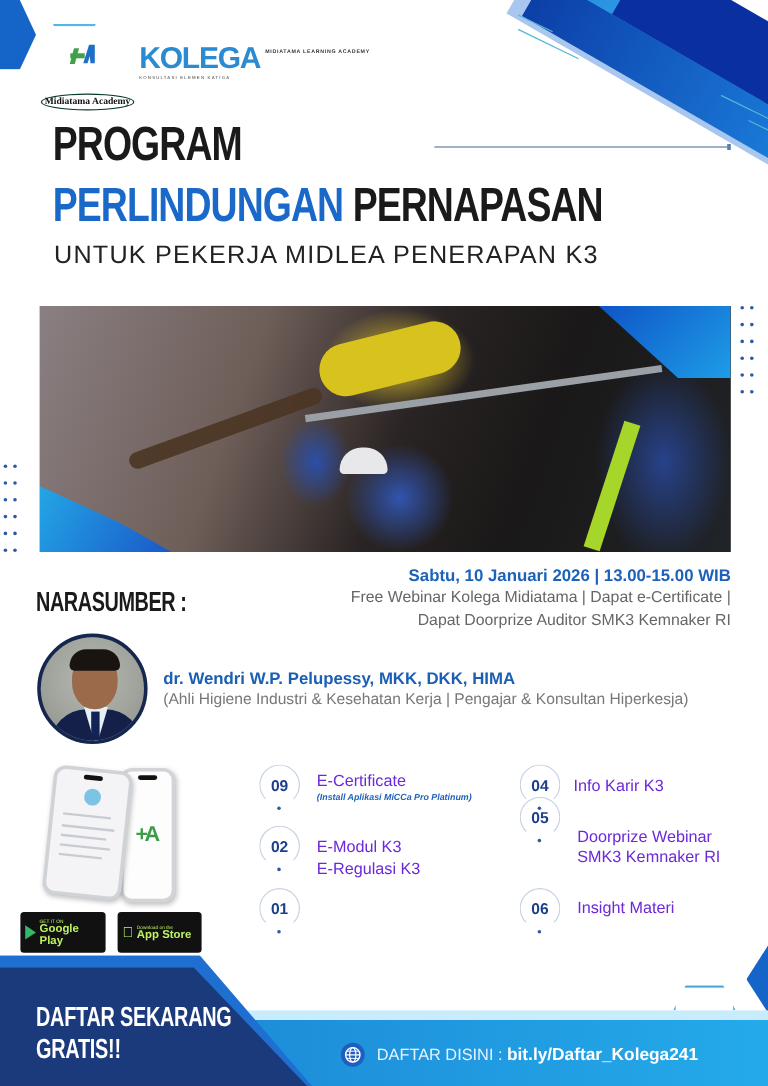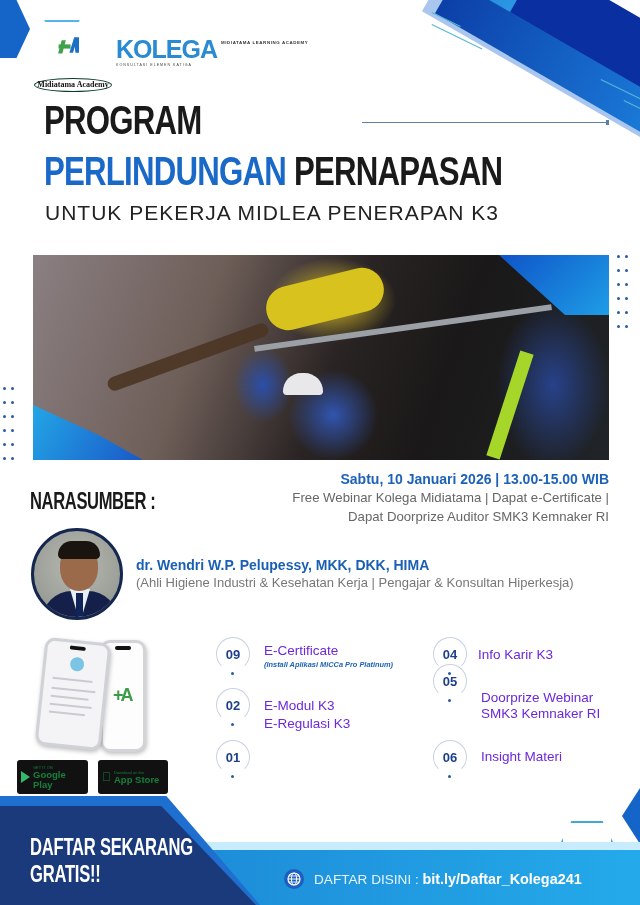--- a/index.html
+++ b/index.html
@@ -83,21 +83,21 @@
   .speaker-role { left: 136px; top: 575px; font-size: 13px; color: #777; white-space: nowrap; }
 
   
   .phone1 { left: 40px; top: 640px; width: 66px; height: 108px; background: #f4f4f6; border: 3px solid #cfd2d6; border-radius: 10px; transform: rotate(6deg); box-shadow: 1px 2px 4px rgba(0,0,0,.25); }
   .phone2 { left: 100px; top: 640px; width: 46px; height: 112px; background: #fdfdfd; border: 3px solid #d2d4d8; border-radius: 10px; box-shadow: 1px 2px 4px rgba(0,0,0,.25); }
   .phone-notch { position:absolute; left: 50%; top: 3px; width: 16px; height: 4px; background: #111; border-radius: 3px; transform: translateX(-50%); }
   .phone-line { position:absolute; left: 8px; height: 2px; background: #c8ccd2; }
   .phone-logo-small { position:absolute; left: 24px; top: 14px; width: 14px; height: 14px; border-radius: 50%; background: #7bc4e4; }
   .phone2-logo { position:absolute; left: 10px; top: 42px; font-weight: bold; font-size: 18px; color: #3e9b4a; letter-spacing:-3px; }
 
-  .store-btn { height: 20px; background: #111; border-radius: 3px; color: #15803d; display: flex; align-items: center; padding: 17px 4px; gap: 3px; }
+  .store-btn { height: 20px; background: #111; border-radius: 3px; color: #bef264; display: flex; align-items: center; padding: 17px 4px; gap: 3px; }
   .store-btn .small { font-size: 4px; line-height: 5px; display:block; }
   .store-btn .big { font-size: 9.5px; line-height: 10px; display:block; font-weight: bold; }
   .gp-btn { left: 17px; top: 760px; width: 71px; }
   .as-btn { left: 98px; top: 760px; width: 70px; }
   .gp-tri { width: 0; height: 0; border-top: 6px solid transparent; border-bottom: 6px solid transparent; border-left: 9px solid #34b86a; position: relative; }
   .apple-glyph { font-size: 12px; line-height: 12px; }
 
   
   .benefit-num { width: 34px; height: 34px; border-radius: 50%; border: 1.5px solid #c7d2e2; border-bottom-color: transparent; border-left-color: #c7d2e2;
     display:flex; align-items:center; justify-content:center; font-size: 13px; font-weight: bold; color: #1d3f8a; transform: rotate(0deg); }

